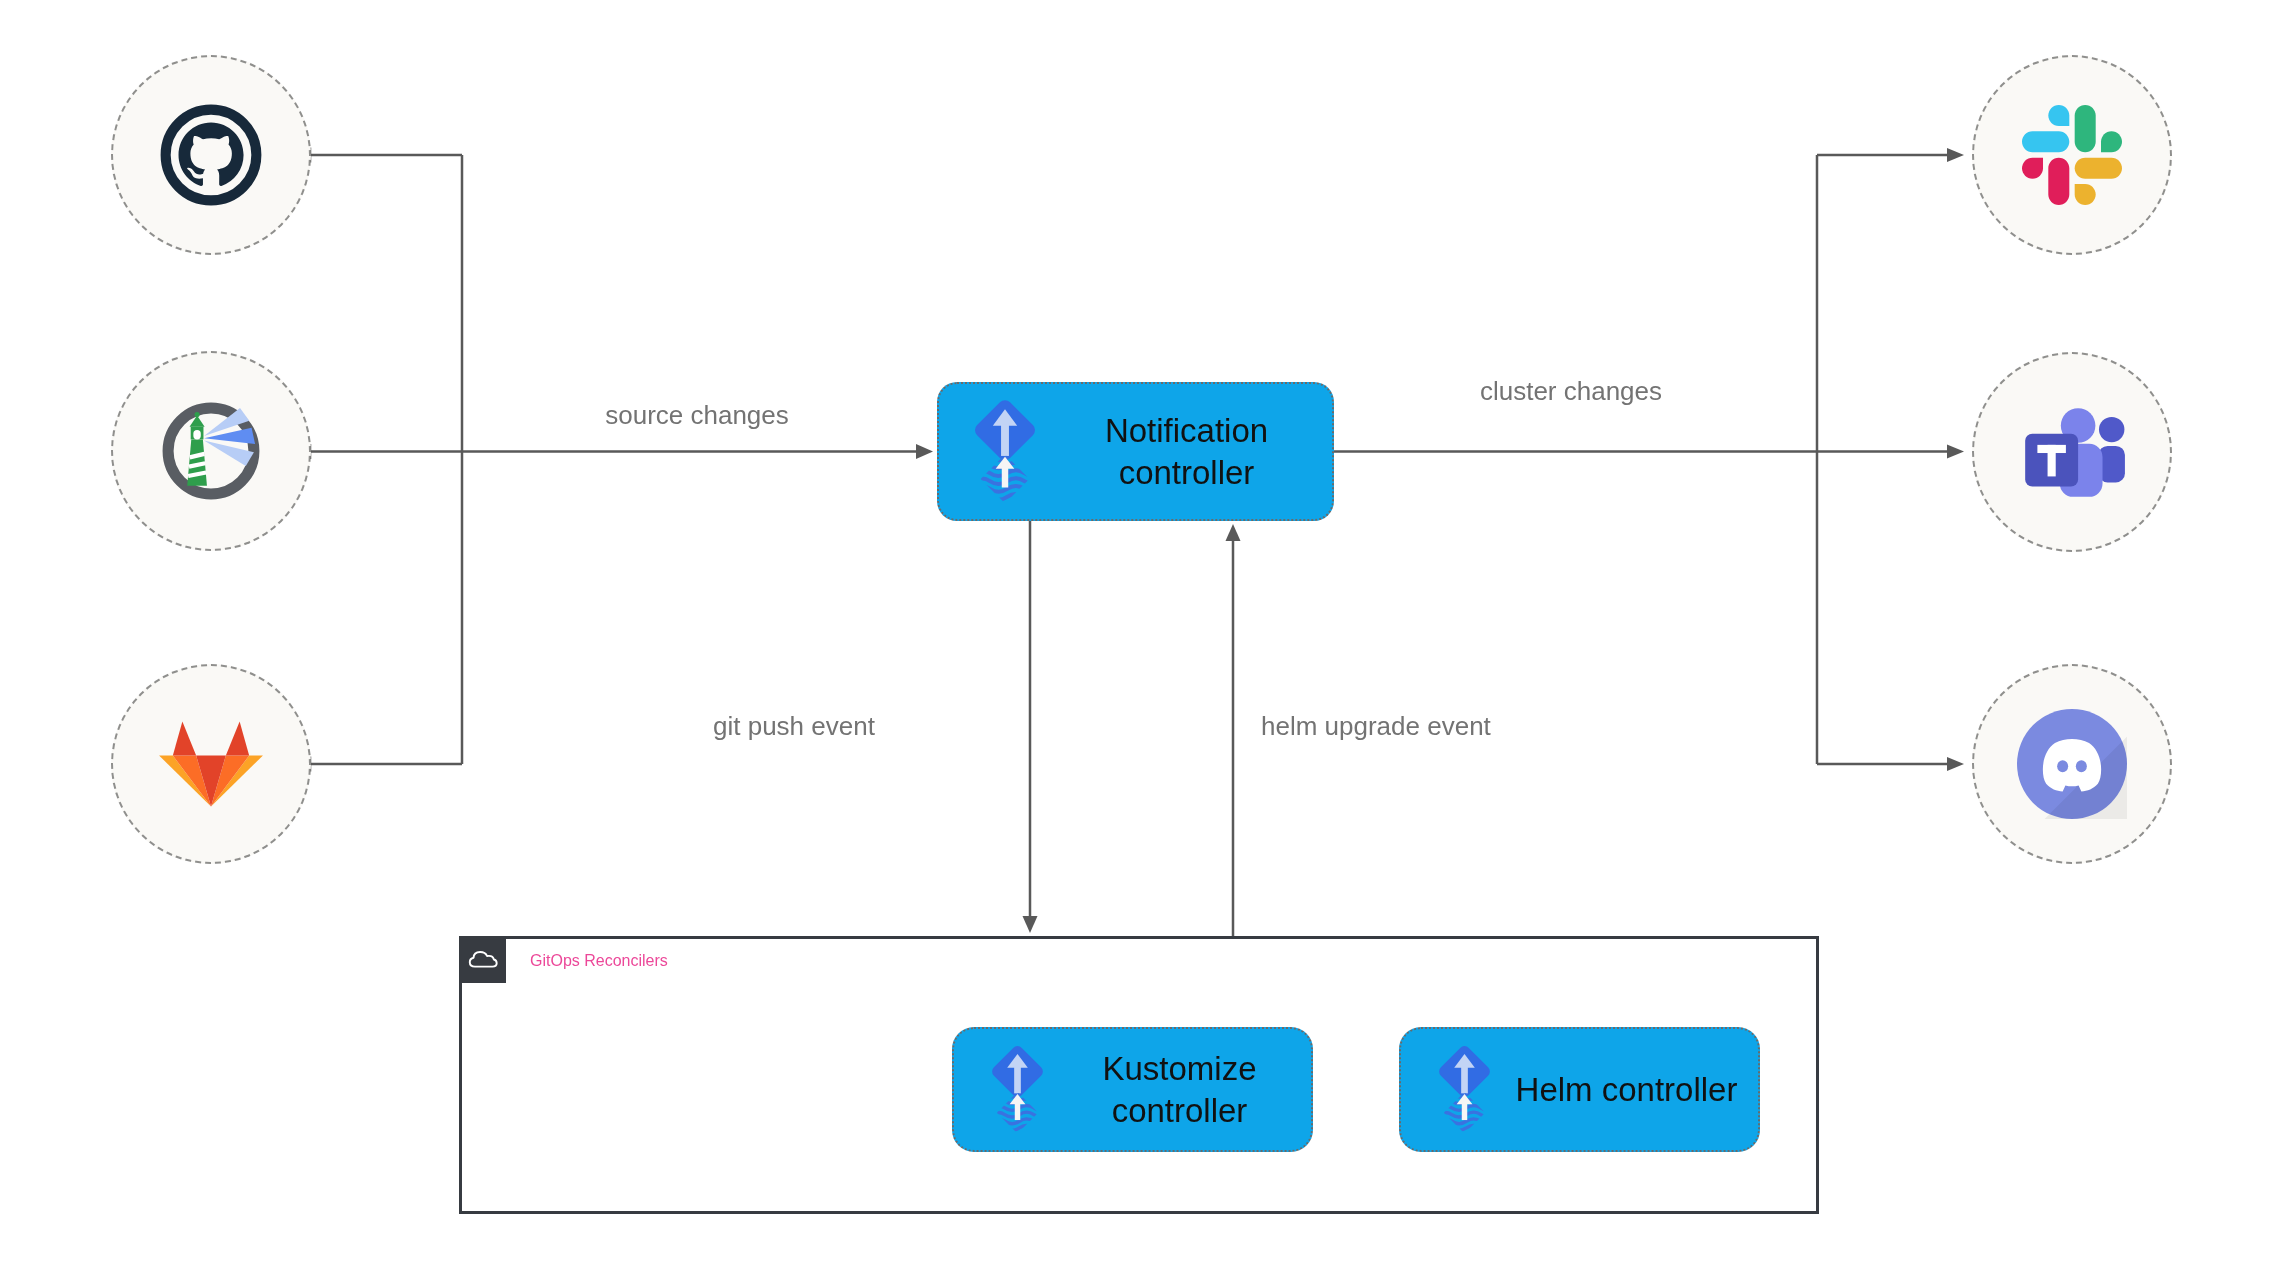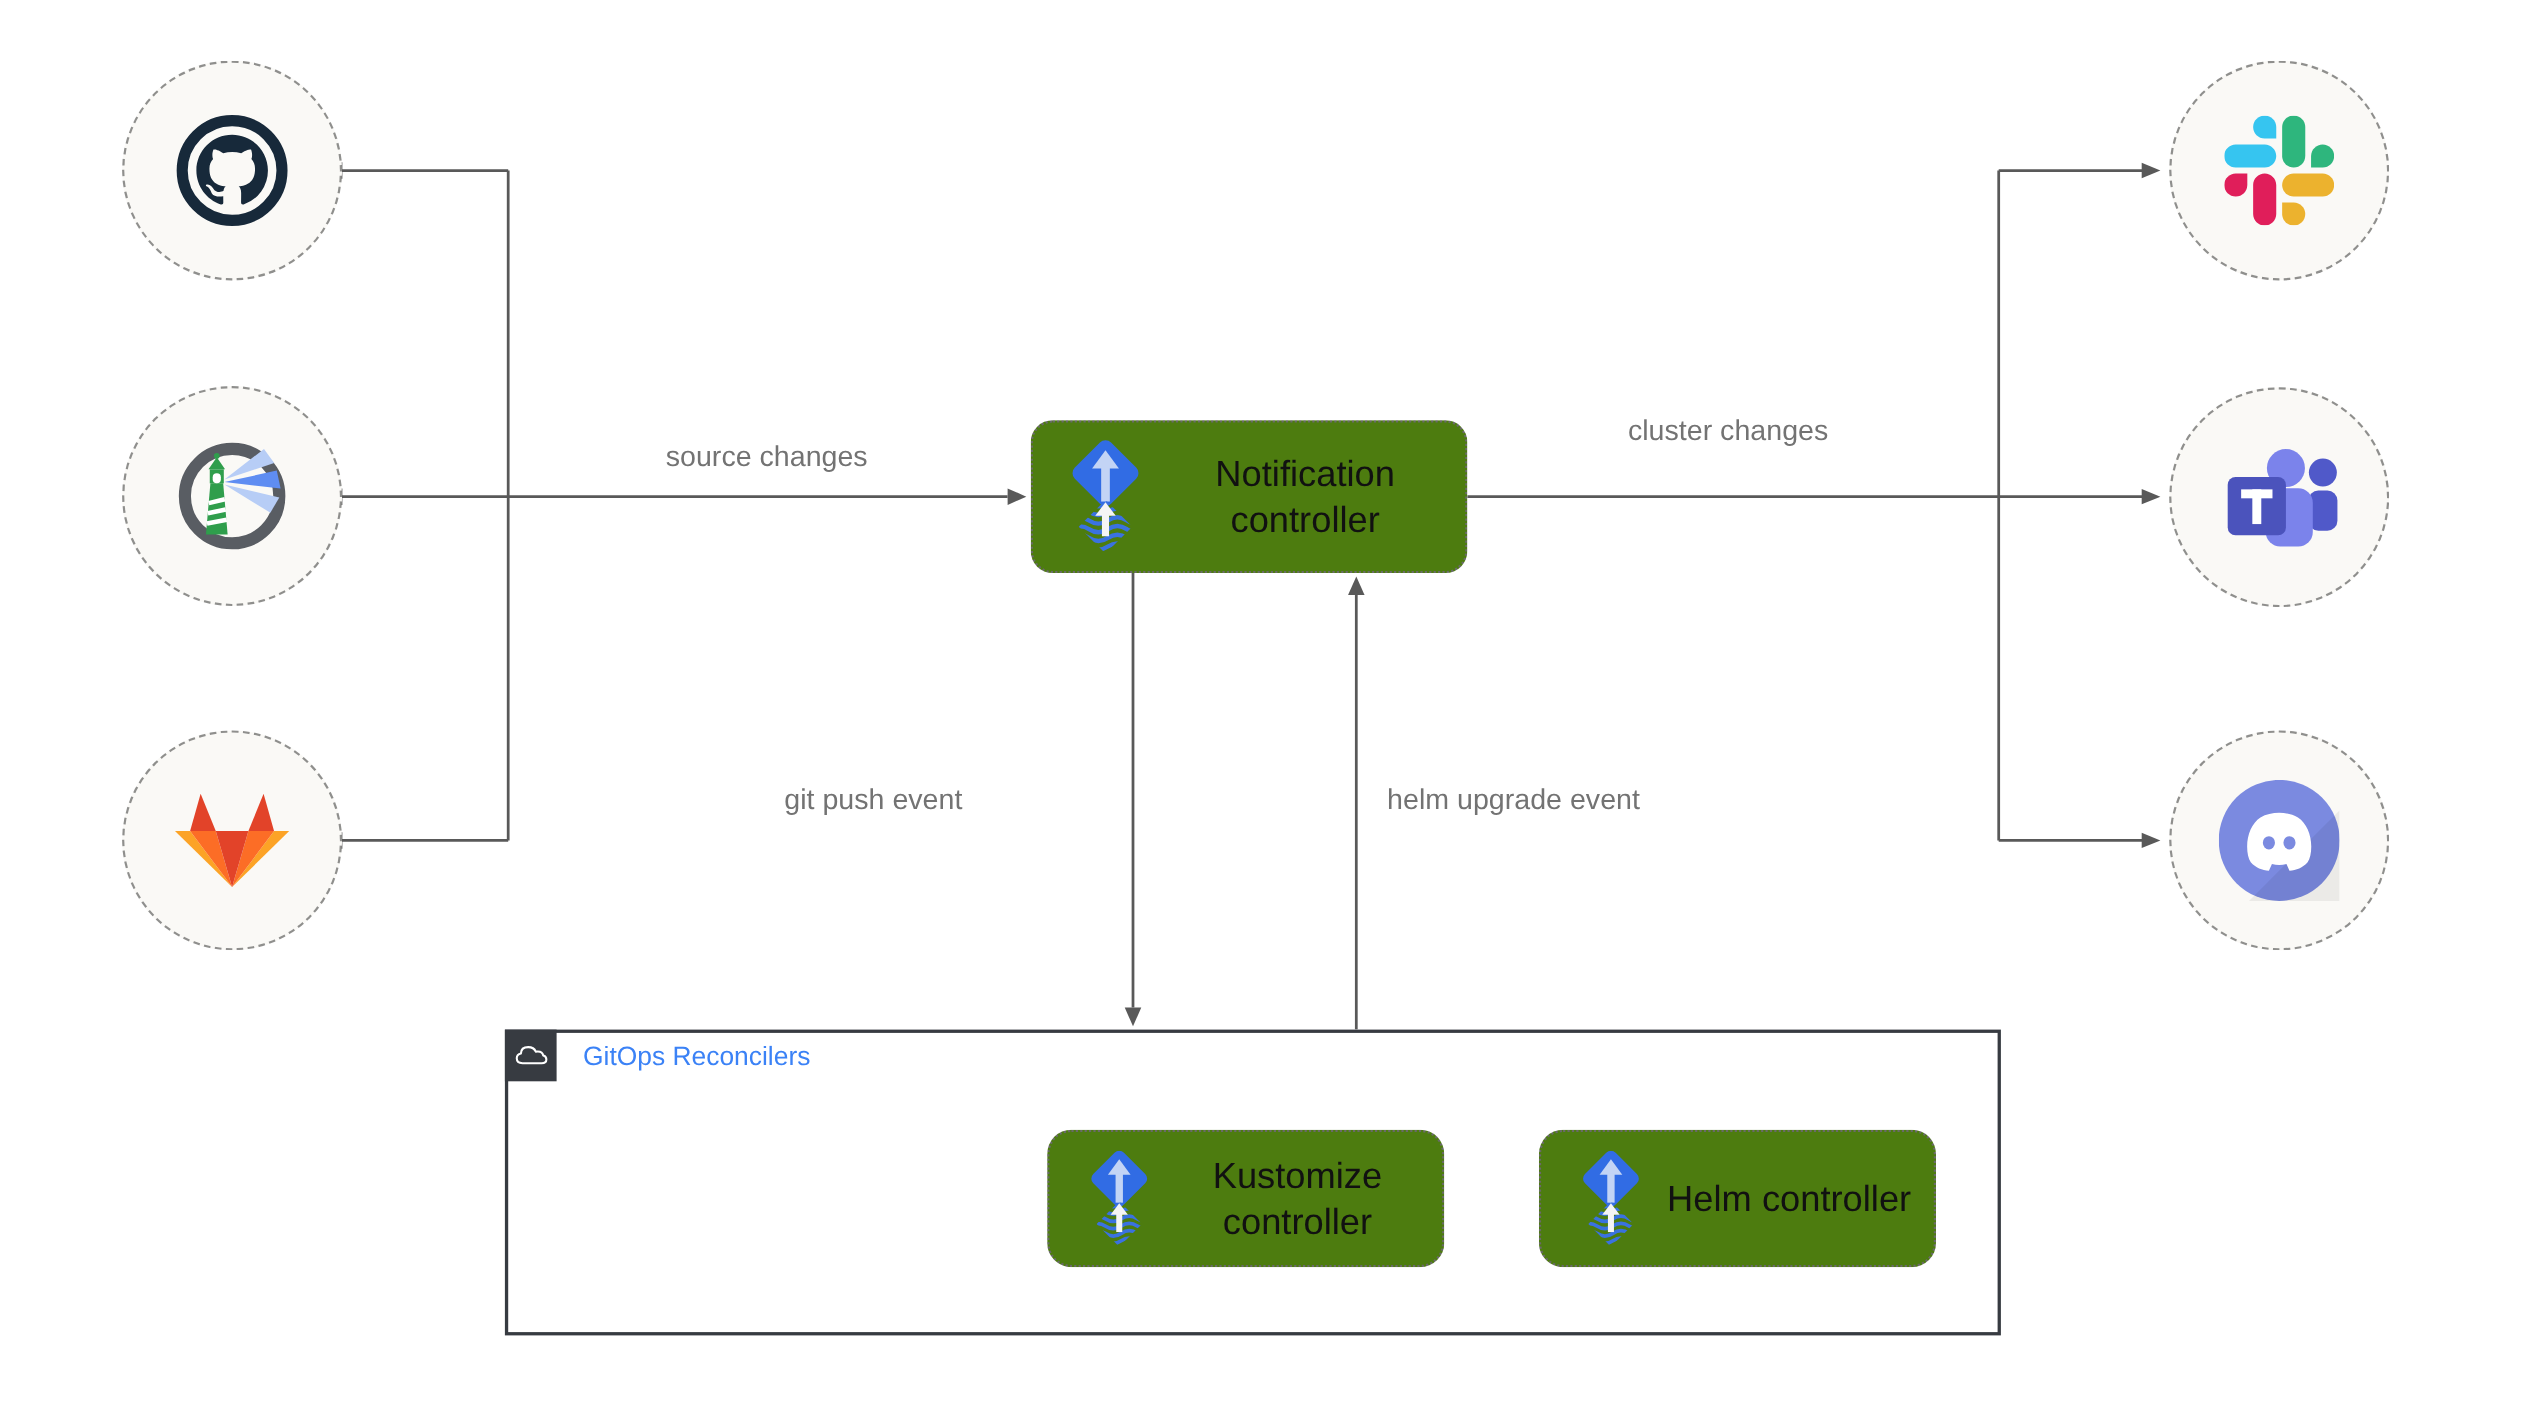--- a/index.html
+++ b/index.html
@@ -7,38 +7,38 @@
     position:relative;width:2292px;height:1284px;background:#ffffff;
     font-family:"Liberation Sans",sans-serif;color:#161616;overflow:hidden;
   }
   svg.edges{position:absolute;left:0;top:0;width:2292px;height:1284px;pointer-events:none;}
   .circle-node{
     position:absolute;width:200px;height:200px;border-radius:50%;
     border:2px dashed #8f8f8d;background:#faf9f6;
     display:flex;align-items:center;justify-content:center;box-sizing:border-box;
   }
   .flux-box{
-    position:absolute;background:#4d7c0f;border:2px dotted #6a6a6a;border-radius:20px;
+    position:absolute;background:#0ea5e9;border:2px dotted #6a6a6a;border-radius:20px;
     display:flex;align-items:center;box-sizing:border-box;
   }
   .flux-box .label{flex:1;text-align:center;font-size:33px;line-height:1.25;color:#111;}
   .nbox{left:937px;top:382px;width:397px;height:139px;padding-left:30px;}
   .cbox{top:1027px;width:361px;height:125px;padding-left:33px;border-radius:22px;}
   .edge-label{position:absolute;font-size:26px;color:#737373;white-space:nowrap;}
   .container-box{
     position:absolute;left:459px;top:936px;width:1360px;height:278px;
     border:3px solid #373b41;background:#ffffff;box-sizing:border-box;
   }
   .container-head{
     position:absolute;left:-3px;top:-3px;width:47px;height:47px;background:#373b41;
     display:flex;align-items:center;justify-content:center;
   }
   .container-title{
     position:absolute;left:68px;top:0px;height:44px;line-height:44px;
-    font-size:24px;color:#3b82f6;white-space:nowrap;
+    font-size:16px;color:#ec4899;white-space:nowrap;
   }
 </style>
 </head>
 <body>
 
 <div class="canvas">
 
   <svg width="0" height="0" style="position:absolute" aria-hidden="true">
     <defs>
       <clipPath id="flux-lower-clip">

